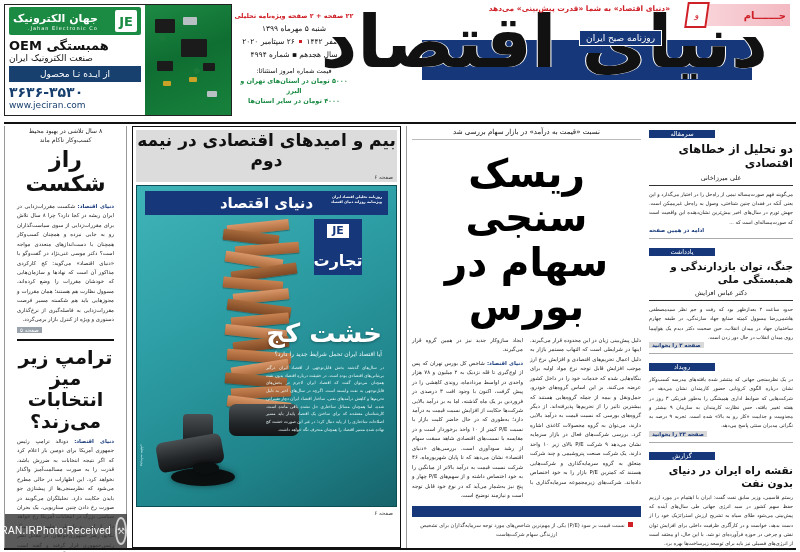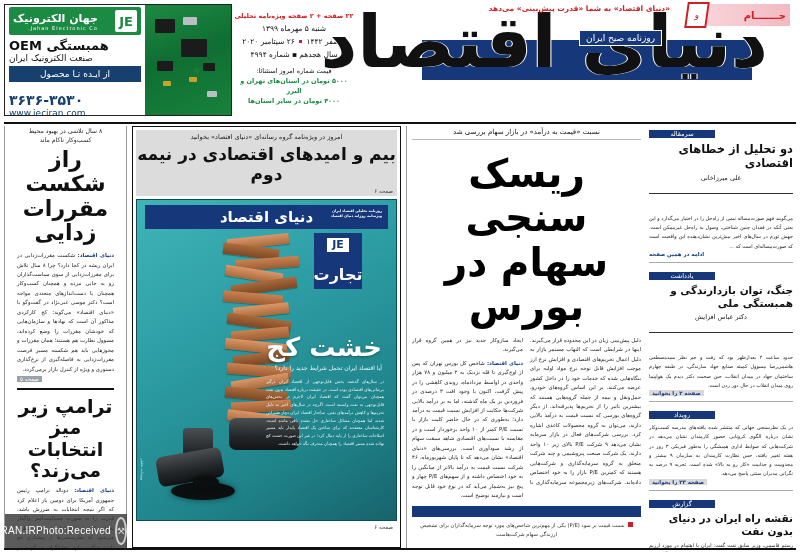--- a/index.html
+++ b/index.html
@@ -42,21 +42,21 @@
     width:22px; height:22px; background:#fff; color:#1b8a43;
     font-size:13px; font-weight:bold; display:flex; align-items:center; justify-content:center;
     border-radius:2px;
   }
   .ad-t1 { font-size:13px; font-weight:bold; color:#111; text-align:left; margin-top:3px; direction:rtl; }
   .ad-t2 { font-size:9px; color:#111; text-align:left; direction:rtl; }
   .ad-band {
     margin-top:3px; height:16px; background:#17406e; color:#fff;
     display:flex; align-items:center; justify-content:center; font-size:9px; letter-spacing:1px;
   }
-  .ad-phone { font-size:14px; font-weight:bold; color:#17406e; text-align:left; margin-top:10px; letter-spacing:0.5px; }
+  .ad-phone { font-size:14px; font-weight:bold; color:#17406e; text-align:left; margin-top:2px; letter-spacing:0.5px; }
   .ad-web { font-size:9px; color:#17406e; text-align:left; }
 
   .info-col {
     position:absolute; left:232px; top:12px; width:124px;
     text-align:center; direction:rtl; color:#111;
   }
   .info-col .red { color:#cf2027; font-size:6.5px; font-weight:bold; }
   .info-col .ln { font-size:7.5px; margin-top:4px; }
   .info-col .price { font-size:6.5px; margin-top:7px; line-height:1.55; }
   .info-col .price .g { color:#1b8a43; font-weight:bold; }
@@ -224,21 +224,21 @@
     align-items:center; justify-content:center; width:66px; direction:rtl;
   }
   .sec-head .grey { flex:1; background:#d7d7d7; }
   .sec-title {
     font-size:11.5px; font-weight:bold; text-align:right; direction:rtl;
     color:#111; line-height:1.25;
   }
   .sec-title.sm { font-size:10.5px; }
   .sec-author {
     font-size:6.5px; text-align:center; direction:rtl; color:#222; margin-top:3px;
-    padding-bottom:11px; border-bottom:1px solid #333; margin-bottom:20px;
+    padding-bottom:3px; border-bottom:1px solid #333; margin-bottom:4px;
   }
   .sec-body { font-size:5px; line-height:1.85; text-align:justify; direction:rtl; color:#222; }
   .more { color:#16387a; font-size:5.4px; font-weight:bold; direction:rtl; }
   .more-grey { background:#d9d9d9; color:#16387a; padding:0 3px; }
 
   .bottom-rule { position:absolute; left:4px; bottom:2px; width:792px; height:2px; background:#111; }
 </style>
 </head>
 <body>
 
@@ -378,21 +378,20 @@
         </div>
       </div>
       <div class="blue-bar"></div>
       <div class="pull">
         <i class="kb"></i><span>نسبت قیمت بر سود (P/E) یکی از مهم‌ترین شاخص‌های مورد توجه سرمایه‌گذاران برای تشخیص ارزندگی سهام شرکت‌هاست</span>
       </div>
     </div>
 
     <div class="col col-mid">
       <div class="mag-frame">
-        <div class="mag-kicker">امروز در ویژه‌نامه گروه رسانه‌ای «دنیای اقتصاد» بخوانید</div>
         <div class="mag-title">بیم و امیدهای اقتصادی در نیمه دوم</div>
         <div class="mag-pagetag">صفحه ۶</div>
 
         <div class="cover">
           <div class="cover-masthead">
             <span>دنیای اقتصاد</span>
             <span class="mini">
               <span>روزنامه تحلیلی اقتصاد ایران</span><br>
               <span>ویژه‌نامه روزانه دنیای اقتصاد</span>
             </span>
@@ -438,21 +437,20 @@
 
         <div class="mag-pagefoot">صفحه ۶</div>
       </div>
     </div>
 
     <div class="col col-left">
       <div>
         <div class="kicker-sm">۸ سال تلاشی در بهبود محیط کسب‌وکار ناکام ماند</div>
         <div class="hl-left">
           <div>راز شکست</div>
-          <div>مقررات زدایی</div>
         </div>
         <div class="body-text">
           <b>دنیای اقتصاد:</b>
           <span>شکست مقررات‌زدایی در ایران ریشه در کجا دارد؟ چرا ۸ سال تلاش برای مقررات‌زدایی از سوی سیاست‌گذاران رو به جایی نبرده و همچنان کسب‌وکار همچنان با دست‌اندازهای متعددی مواجه است؟ دکتر موسی غنی‌نژاد در گفت‌وگو با «دنیای اقتصاد» می‌گوید: کج کارکردی مذاکور آن است که نهادها و سازمان‌هایی که خودشان مقررات را وضع کرده‌اند، مسوول نظارت هم هستند؛ همان مقررات و مجوزهایی باید هم شکسته مسیر فرصت مقررات‌زدایی به فاصله‌گیری از نرخ‌گذاری دستوری و ویژه از کنترل بازار برمی‌گردد.</span>
         </div>
         <span class="pagetag">صفحه ۵</span>
       </div>
 
       <div style="clear:both"></div>
       <div class="divider-thick"></div>

